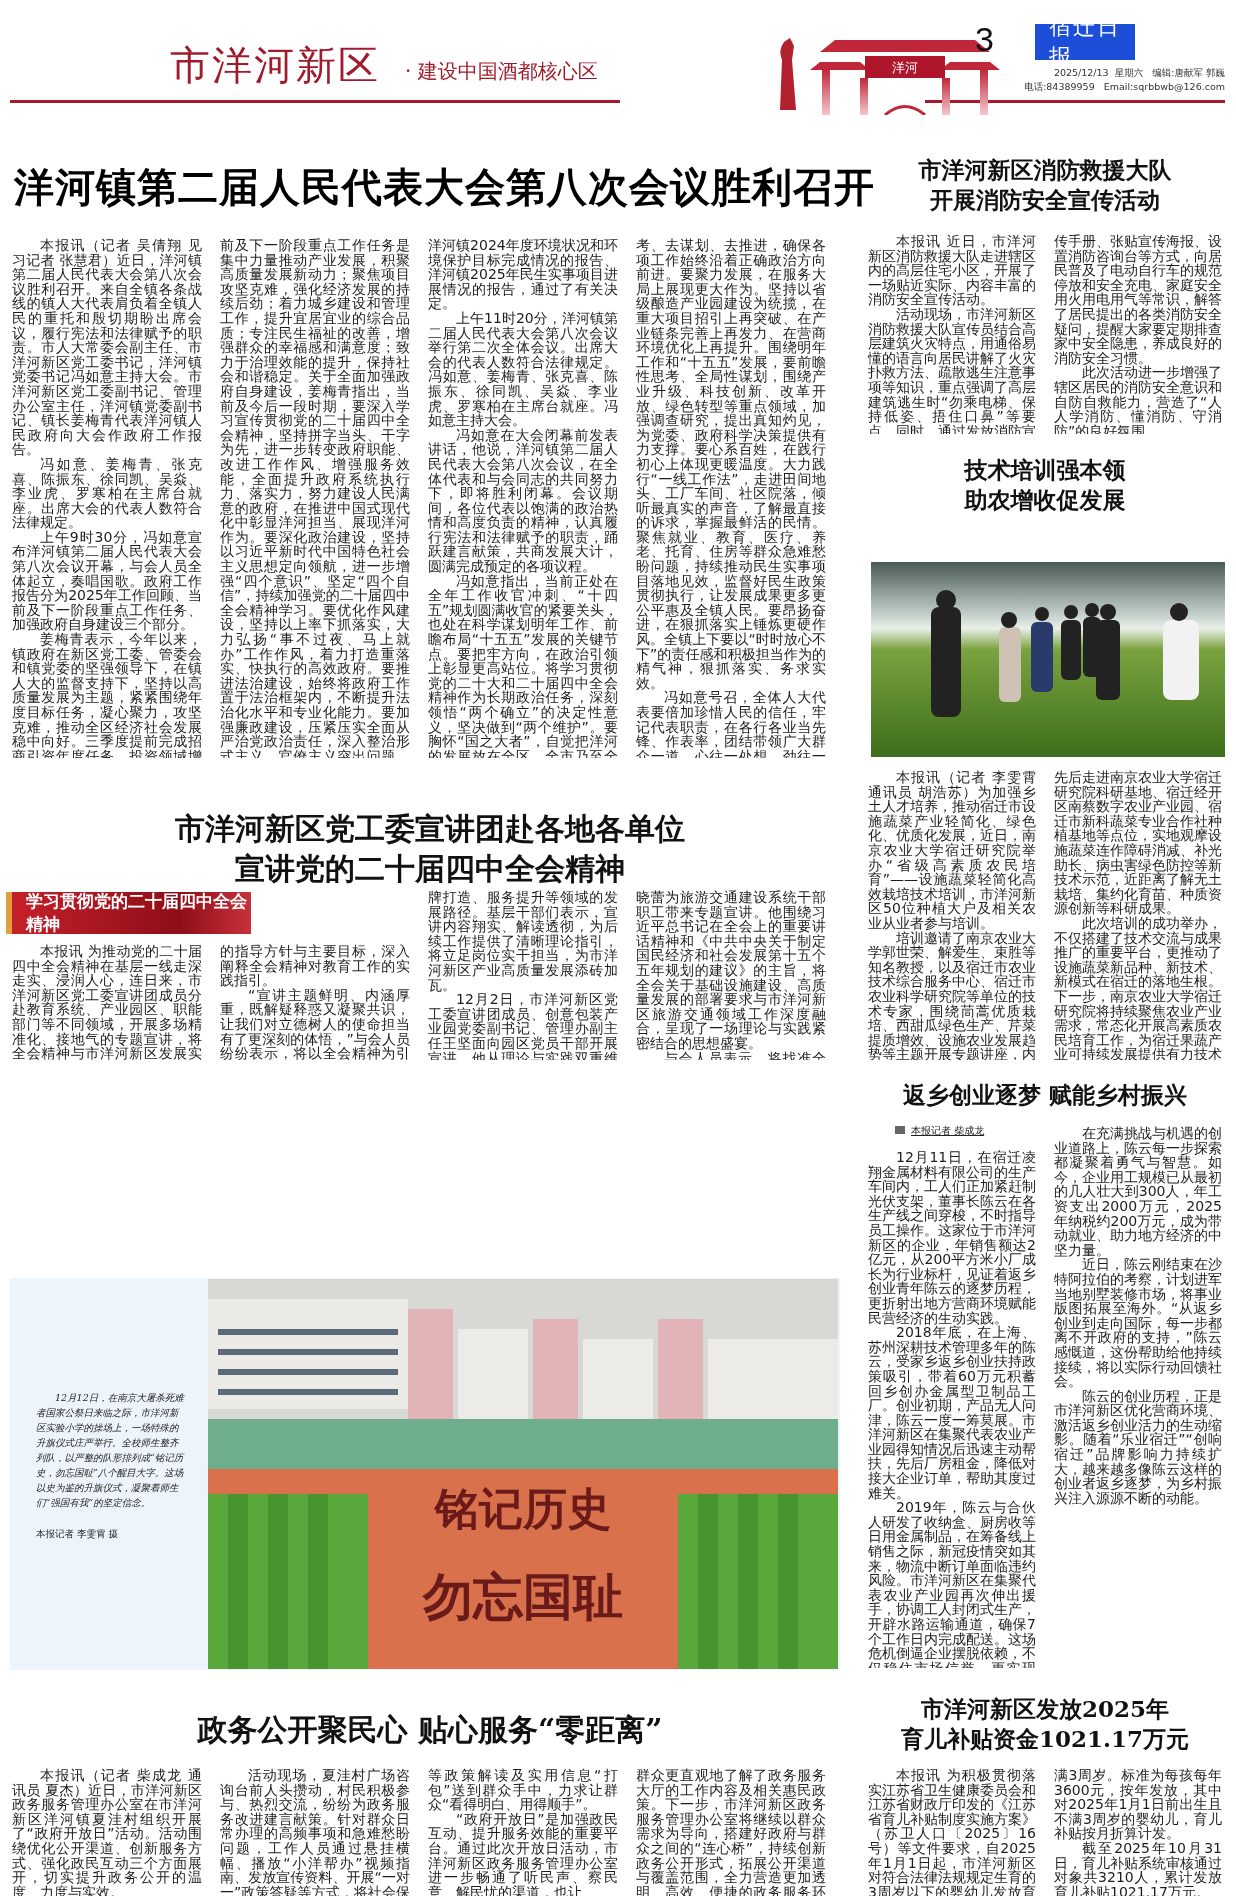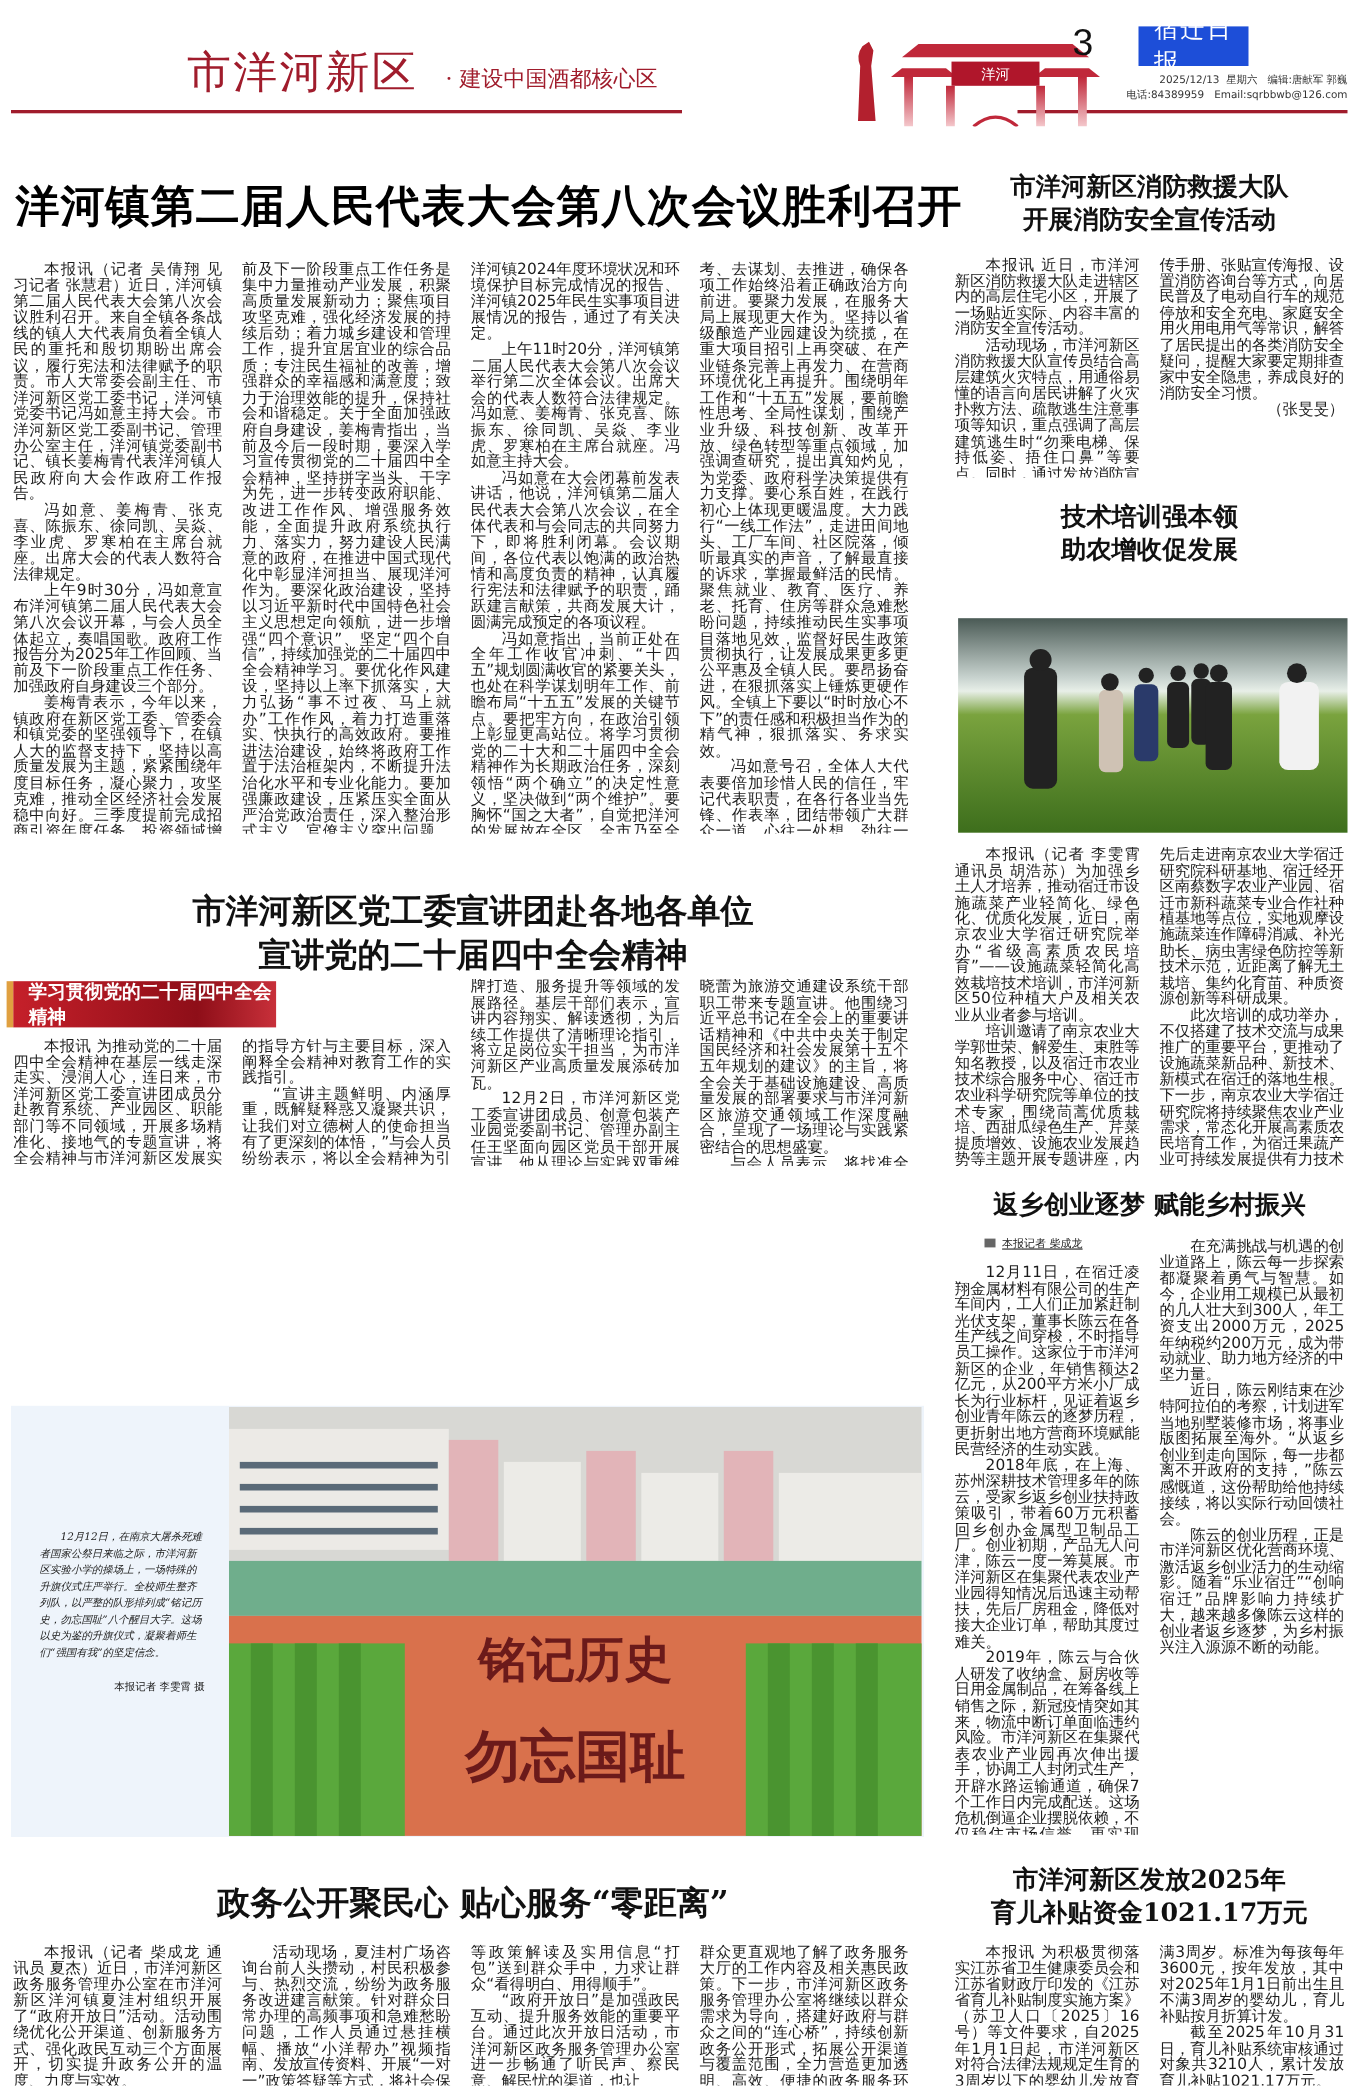--- a/index.html
+++ b/index.html
@@ -86,20 +86,21 @@
 <div class="abs hs" style="left:860px;top:155px;width:370px;font-size:23px;line-height:30px;">
   <div>市洋河新区消防救援大队</div>
   <div>开展消防安全宣传活动</div>
 </div>
 <div class="abs col" style="left:868px;top:234px;width:168px;height:200px;overflow:hidden;">
   <p>本报讯 近日，市洋河新区消防救援大队走进辖区内的高层住宅小区，开展了一场贴近实际、内容丰富的消防安全宣传活动。</p>
   <p>活动现场，市洋河新区消防救援大队宣传员结合高层建筑火灾特点，用通俗易懂的语言向居民讲解了火灾扑救方法、疏散逃生注意事项等知识，重点强调了高层建筑逃生时“勿乘电梯、保持低姿、捂住口鼻”等要点。同时，通过发放消防宣</p>
 </div>
 <div class="abs col" style="left:1054px;top:234px;width:168px;height:200px;overflow:hidden;">
   <p class="noind">传手册、张贴宣传海报、设置消防咨询台等方式，向居民普及了电动自行车的规范停放和安全充电、家庭安全用火用电用气等常识，解答了居民提出的各类消防安全疑问，提醒大家要定期排查家中安全隐患，养成良好的消防安全习惯。</p>
+  <p>此次活动进一步增强了辖区居民的消防安全意识和自防自救能力，营造了“人人学消防、懂消防、守消防”的良好氛围。</p>
   <p class="byline">（张旻旻）</p>
 </div>
 
 <div class="abs hs" style="left:860px;top:455px;width:370px;font-size:23px;line-height:30px;">
   <div>技术培训强本领</div>
   <div>助农增收促发展</div>
 </div>
 <div class="abs photo" style="left:871px;top:562px;width:354px;height:195px;background:linear-gradient(180deg,#4a5a55 0%,#c9d4d0 28%,#e8efe8 34%,#7aa33e 45%,#3d6e1c 100%);">
   <svg width="354" height="195" viewBox="0 0 354 195">
     <g fill="#222">
@@ -150,21 +151,21 @@
 </div>
 <div class="abs col" style="left:636px;top:890px;width:190px;height:170px;overflow:hidden;">
   <p class="noind">晓蕾为旅游交通建设系统干部职工带来专题宣讲。他围绕习近平总书记在全会上的重要讲话精神和《中共中央关于制定国民经济和社会发展第十五个五年规划的建议》的主旨，将全会关于基础设施建设、高质量发展的部署要求与市洋河新区旅游交通领域工作深度融合，呈现了一场理论与实践紧密结合的思想盛宴。</p>
   <p>与会人员表示，将找准全会精神与本职工作的结合点，全力冲刺年底收官各项任务，把学习成果转化为推动旅游交通事业高质量发展的强大动力。</p>
 
 </div>
 
 <div class="abs caption-box" style="left:10px;top:1278px;width:830px;height:392px;"></div>
 <div class="abs caption" style="left:36px;top:1390px;width:150px;">
   <p style="text-indent:2em;">12月12日，在南京大屠杀死难者国家公祭日来临之际，市洋河新区实验小学的操场上，一场特殊的升旗仪式庄严举行。全校师生整齐列队，以严整的队形排列成“铭记历史，勿忘国耻”八个醒目大字。这场以史为鉴的升旗仪式，凝聚着师生们“强国有我”的坚定信念。</p>
-  <p style="text-align:right;margin-top:16px;font-style:normal;">本报记者 李雯霄 摄</p>
+  <p style="text-align:left;margin-top:16px;font-style:normal;">本报记者 李雯霄 摄</p>
 </div>
 <div class="abs photo" style="left:208px;top:1279px;width:630px;height:390px;">
   <svg width="630" height="390" viewBox="0 0 630 390">
     <rect x="0" y="0" width="630" height="140" fill="#d8d8d4"></rect>
     <rect x="0" y="20" width="200" height="110" fill="#eceae6"></rect>
     <g fill="#5a6a78">
         <rect x="10" y="50" width="180" height="6"></rect>
         <rect x="10" y="70" width="180" height="6"></rect>
         <rect x="10" y="90" width="180" height="6"></rect>
         <rect x="10" y="110" width="180" height="6"></rect>

